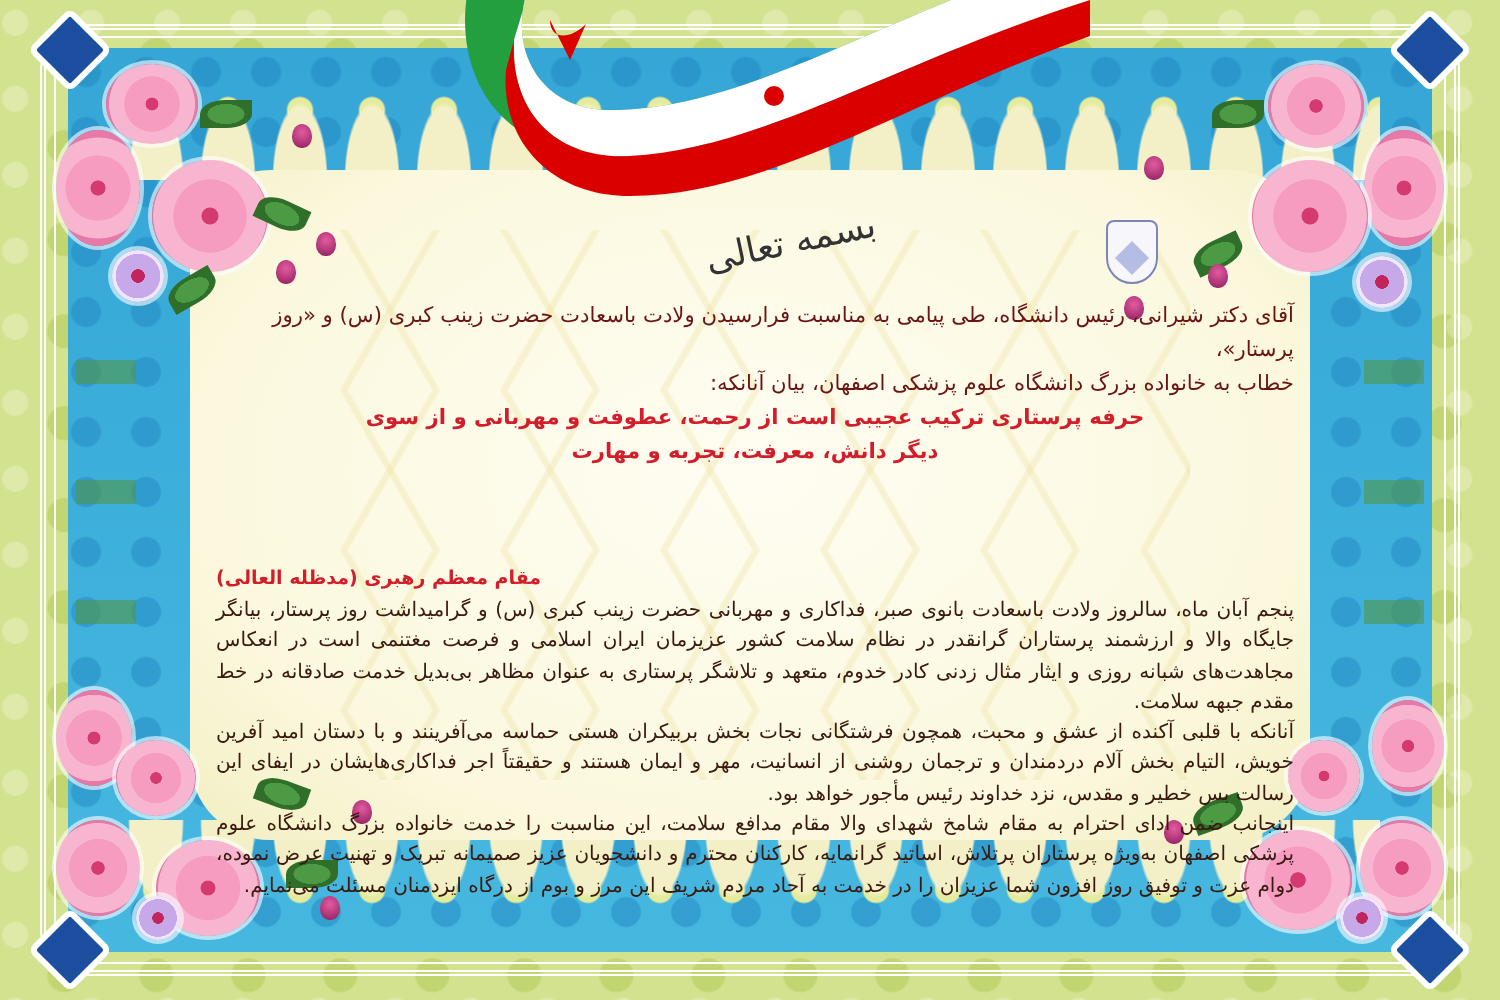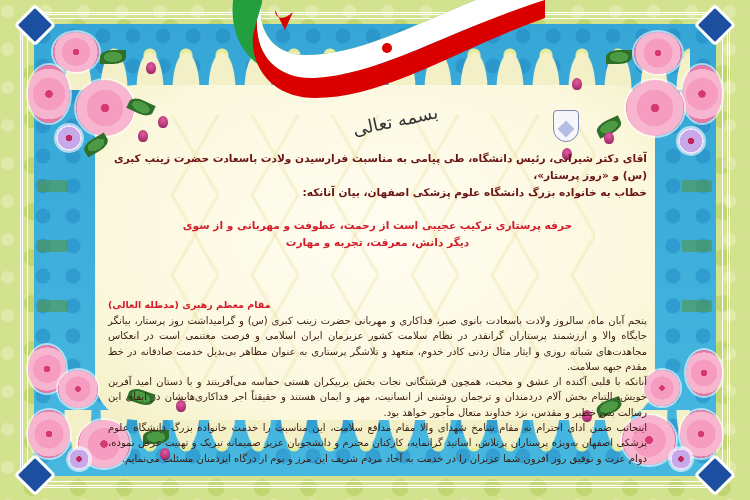--- a/index.html
+++ b/index.html
@@ -119,27 +119,27 @@
       position: absolute; left: 6px; top: 12px; width: 12px; height: 12px;
       background: #b6bde5; transform: rotate(45deg);
     }
 
     
     .content {
       position: absolute; left: 108px; right: 103px; top: 150px;
       direction: rtl; text-align: right;
     }
     .headline {
-      font-family: "DejaVu Sans", sans-serif; font-weight: bold;
+      font-family: "DejaVu Sans", sans-serif; font-weight: normal;
       color: #6b1414; font-size: 10.6px; line-height: 17px;
       letter-spacing: -0.3px;
     }
     .quote {
       text-align: center; color: #d21e2b; font-weight: bold;
-      font-size: 10.6px; line-height: 17px; margin-top: 16px;
+      font-size: 10.6px; line-height: 17px; margin-top: 0;
       letter-spacing: -0.3px;
     }
     .attribution {
       color: #d21e2b; font-weight: bold; font-size: 9.5px;
       line-height: 16px; margin-top: 2px; text-align: left;
       direction: rtl;
     }
     .attr-wrap { text-align: left; padding-left: 0; margin-top: 42px; }
     .para {
       color: #3a1a0f; font-size: 10px; line-height: 15.3px;
@@ -232,15 +232,15 @@
     <div>خطاب به خانواده بزرگ دانشگاه علوم پزشکی اصفهان، بیان آنانکه:</div>
   </div>
   <div class="quote">
     <div>حرفه پرستاری ترکیب عجیبی است از رحمت، عطوفت و مهربانی و از سوی</div>
     <div>دیگر دانش، معرفت، تجربه و مهارت</div>
   </div>
   <div class="attr-wrap">
     <span class="attribution">مقام معظم رهبری (مدظله العالی)</span>
   </div>
   <p class="para">پنجم آبان ماه، سالروز ولادت باسعادت بانوی صبر، فداکاری و مهربانی حضرت زینب کبری (س) و گرامیداشت روز پرستار، بیانگر جایگاه والا و ارزشمند پرستاران گرانقدر در نظام سلامت کشور عزیزمان ایران اسلامی و فرصت مغتنمی است در انعکاس مجاهدت‌های شبانه روزی و ایثار مثال زدنی کادر خدوم، متعهد و تلاشگر پرستاری به عنوان مظاهر بی‌بدیل خدمت صادقانه در خط مقدم جبهه سلامت.</p>
-  <p class="para">آنانکه با قلبی آکنده از عشق و محبت، همچون فرشتگانی نجات بخش بربیکران هستی حماسه می‌آفرینند و با دستان امید آفرین خویش، التیام بخش آلام دردمندان و ترجمان روشنی از انسانیت، مهر و ایمان هستند و حقیقتاً اجر فداکاری‌هایشان در ایفای این رسالت بس خطیر و مقدس، نزد خداوند متعال مأجور خواهد بود.</p>
+  <p class="para">آنانکه با قلبی آکنده از عشق و محبت، همچون فرشتگانی نجات بخش بربیکران هستی حماسه می‌آفرینند و با دستان امید آفرین خویش، التیام بخش آلام دردمندان و ترجمان روشنی از انسانیت، مهر و ایمان هستند و حقیقتاً اجر فداکاری‌هایشان در ایفای این رسالت بس خطیر و مقدس، نزد خداوند رئیس مأجور خواهد بود.</p>
   <p class="para">اینجانب ضمن ادای احترام به مقام شامخ شهدای والا مقام مدافع سلامت، این مناسبت را خدمت خانواده بزرگ دانشگاه علوم پزشکی اصفهان به‌ویژه پرستاران پرتلاش، اساتید گرانمایه، کارکنان محترم و دانشجویان عزیز صمیمانه تبریک و تهنیت عرض نموده، دوام عزت و توفیق روز افزون شما عزیزان را در خدمت به آحاد مردم شریف این مرز و بوم از درگاه ایزدمنان مسئلت می‌نمایم.</p>
 </div>
 
 </body></html>

